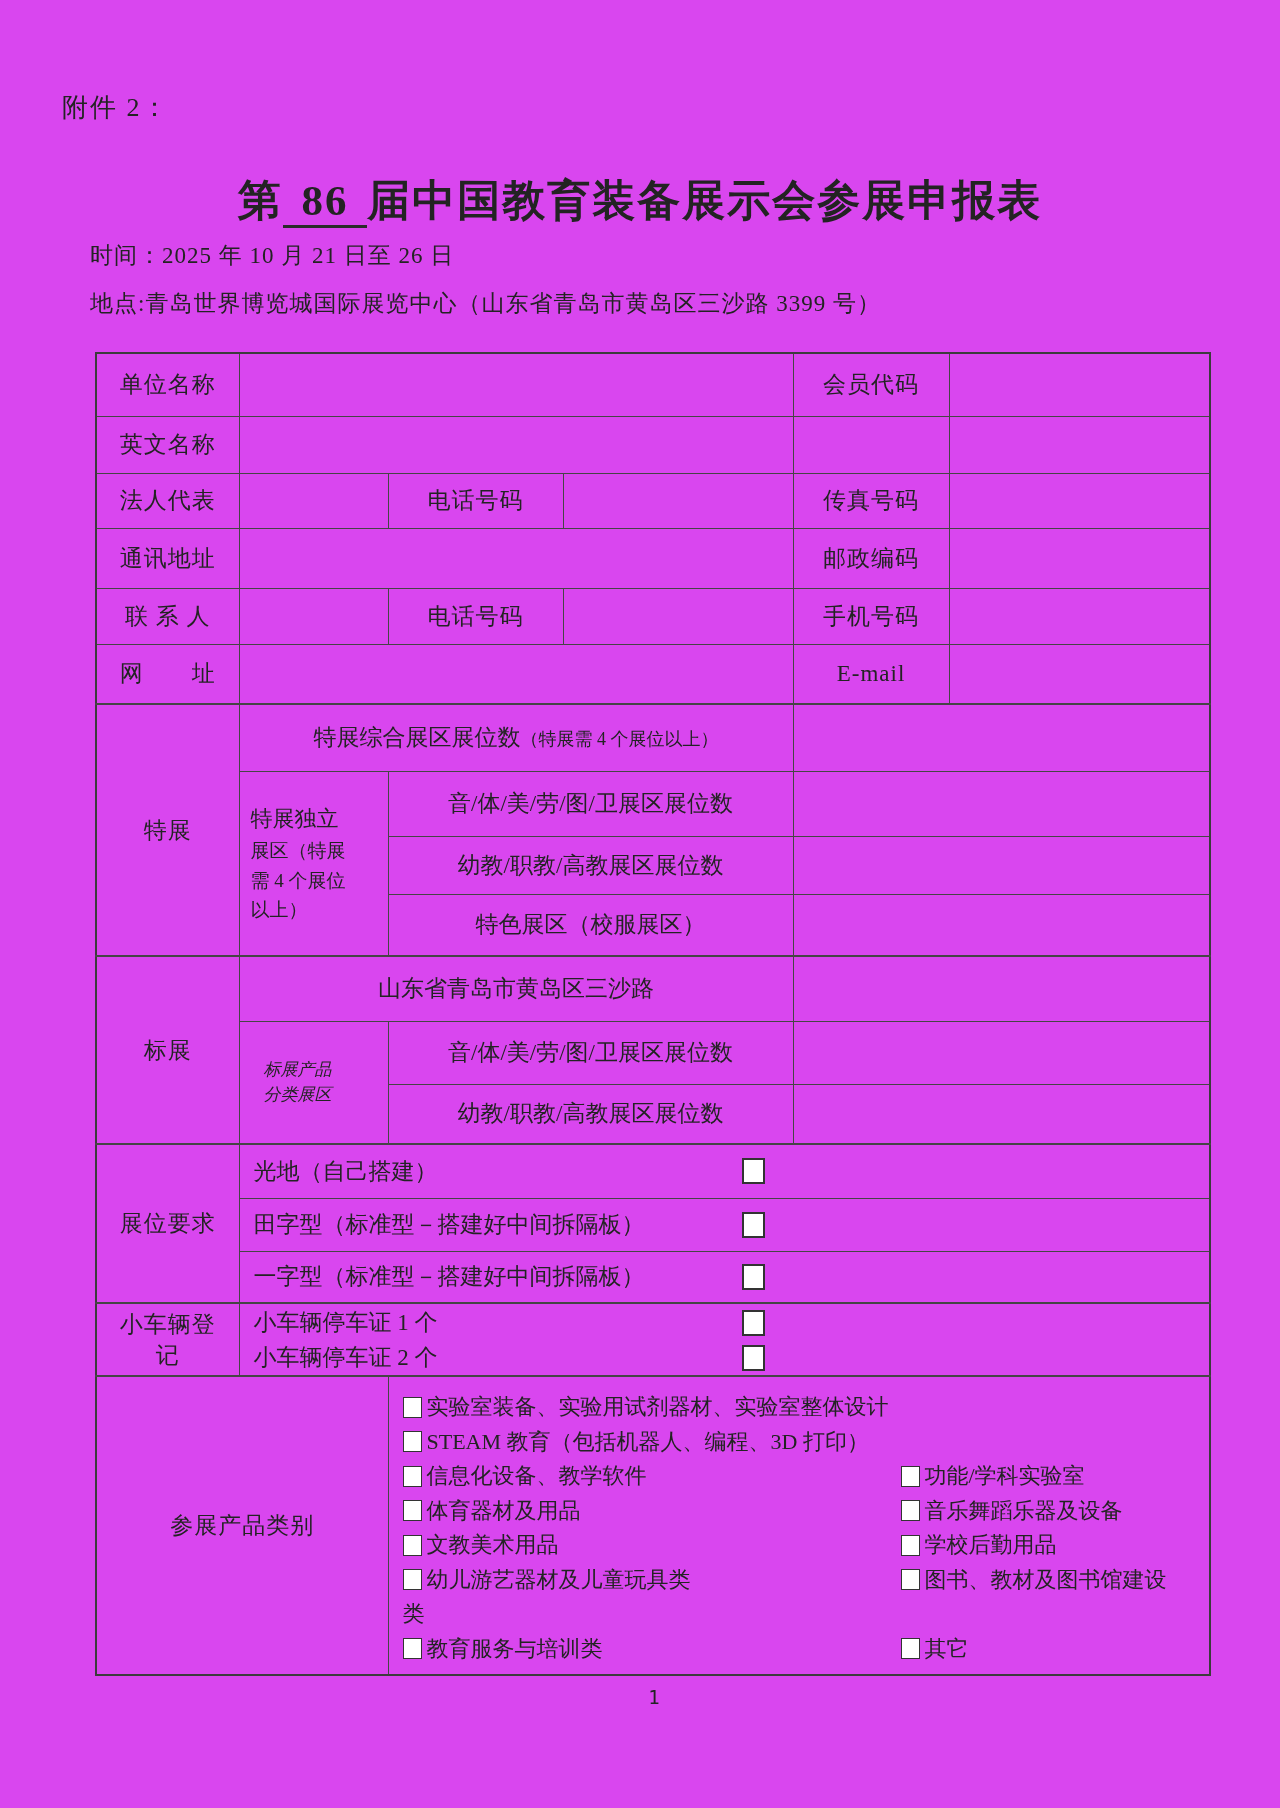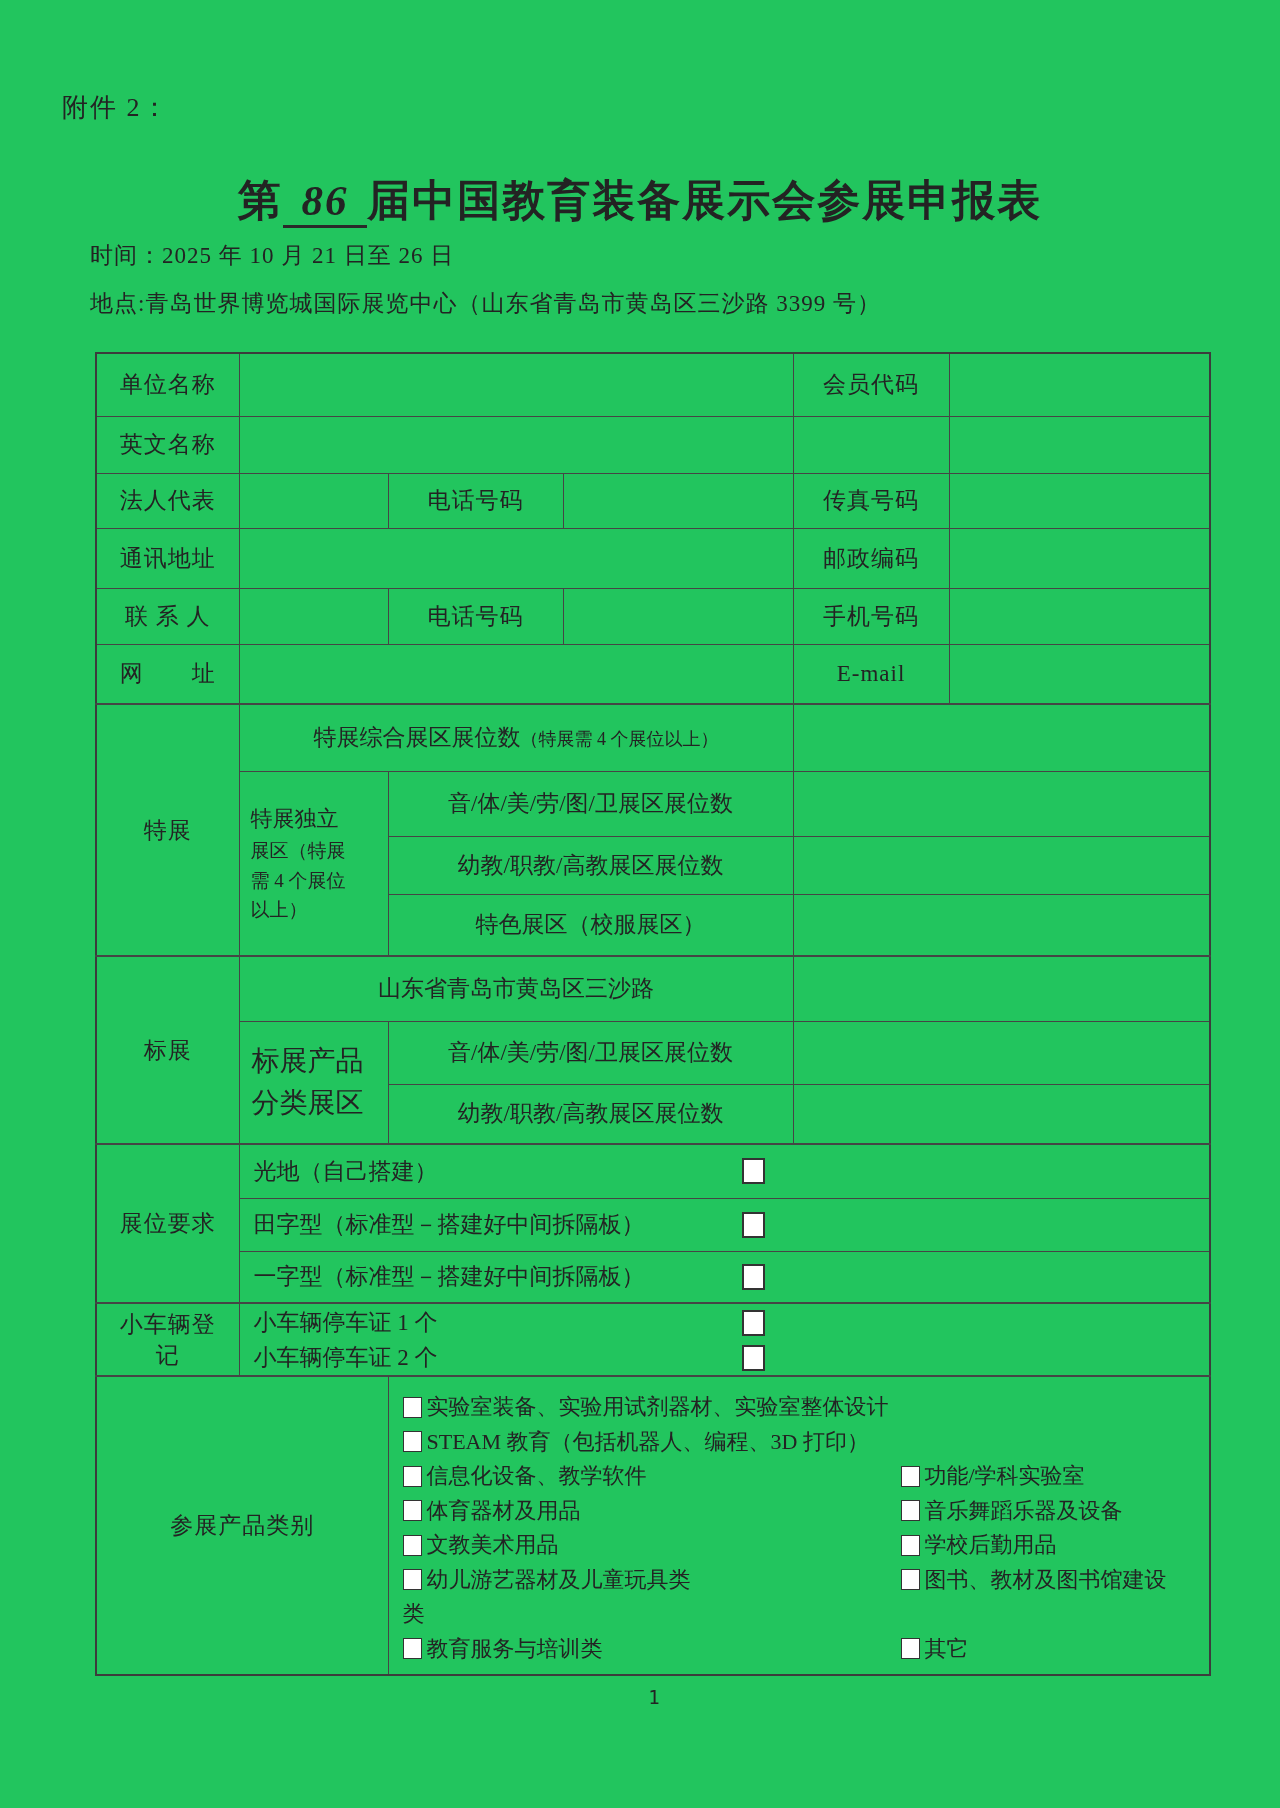--- a/index.html
+++ b/index.html
@@ -1,41 +1,41 @@
 <!DOCTYPE html>
 <html><head>
 <meta charset="utf-8">
 <style>
   html,body{margin:0;padding:0;background:#ffffff;}
   body{width:1280px;height:1808px;position:relative;color:#232323;
        font-family:"Liberation Serif","DejaVu Serif",serif;}
-  .sheet{position:absolute;inset:0;background:#22c55e;}
+  .sheet{position:absolute;inset:0;background:#d946ef;}
 
   .attachment{position:absolute;left:62px;top:90px;font-size:26px;letter-spacing:2px;}
   .title{position:absolute;left:0;top:172px;width:1280px;text-align:center;
          font-size:43px;font-weight:bold;letter-spacing:2px;white-space:nowrap;}
-  .title .num{white-space:pre;border-bottom:3px solid #2a2a2a;padding:0 6px 1px 6px;font-style:italic;}
+  .title .num{white-space:pre;border-bottom:3px solid #2a2a2a;padding:0 6px 1px 6px;}
   .meta{position:absolute;left:42px;font-size:23px;letter-spacing:1px;margin-left:48px;}
   .meta.time{top:240px;}
   .meta.loc{top:288px;font-family:Liberation Serif, serif;}
 
   table.form{position:absolute;left:95px;top:352px;width:1114px;
              border-collapse:collapse;table-layout:fixed;
              border:2px solid #3c3c3c;}
   td{border:1px solid #454545;font-size:23px;vertical-align:middle;
      padding:0;box-sizing:border-box;overflow:hidden;}
   tr.sec td{border-top-width:2px;}
   .lab{text-align:center;letter-spacing:1px;}
   .pre{white-space:pre-line;}
   .center{text-align:center;}
   .note{font-size:18px;}
   .indep-cell{padding-left:11px;line-height:1.55;}
   .indep-cell .t1{display:block;font-size:22px;}
   .indep-cell .t2{display:block;font-size:19px;white-space:pre-line;}
-  .cat-cell{padding-left:12px;font-size:28px;line-height:1.5;}
+  .cat-cell{padding-left:24px;font-size:17px;line-height:1.5;font-style:italic;}
 
   .opt-cell{position:relative;padding-left:14px;text-align:left;}
   .cbx{display:inline-block;width:19px;height:22px;border:2px solid #333;background:#fff;}
   .opt-cell .cbx{position:absolute;left:502px;top:50%;transform:translateY(-50%);}
 
   .veh-cell{padding:1px 0 0 0;vertical-align:top;}
   .vline{position:relative;height:35px;display:flex;align-items:center;padding-left:14px;}
   .vline .cbx{position:absolute;left:502px;top:50%;transform:translateY(-50%);}
 
   .prod-cell{vertical-align:top;padding-top:13px;border-radius:22px;}

